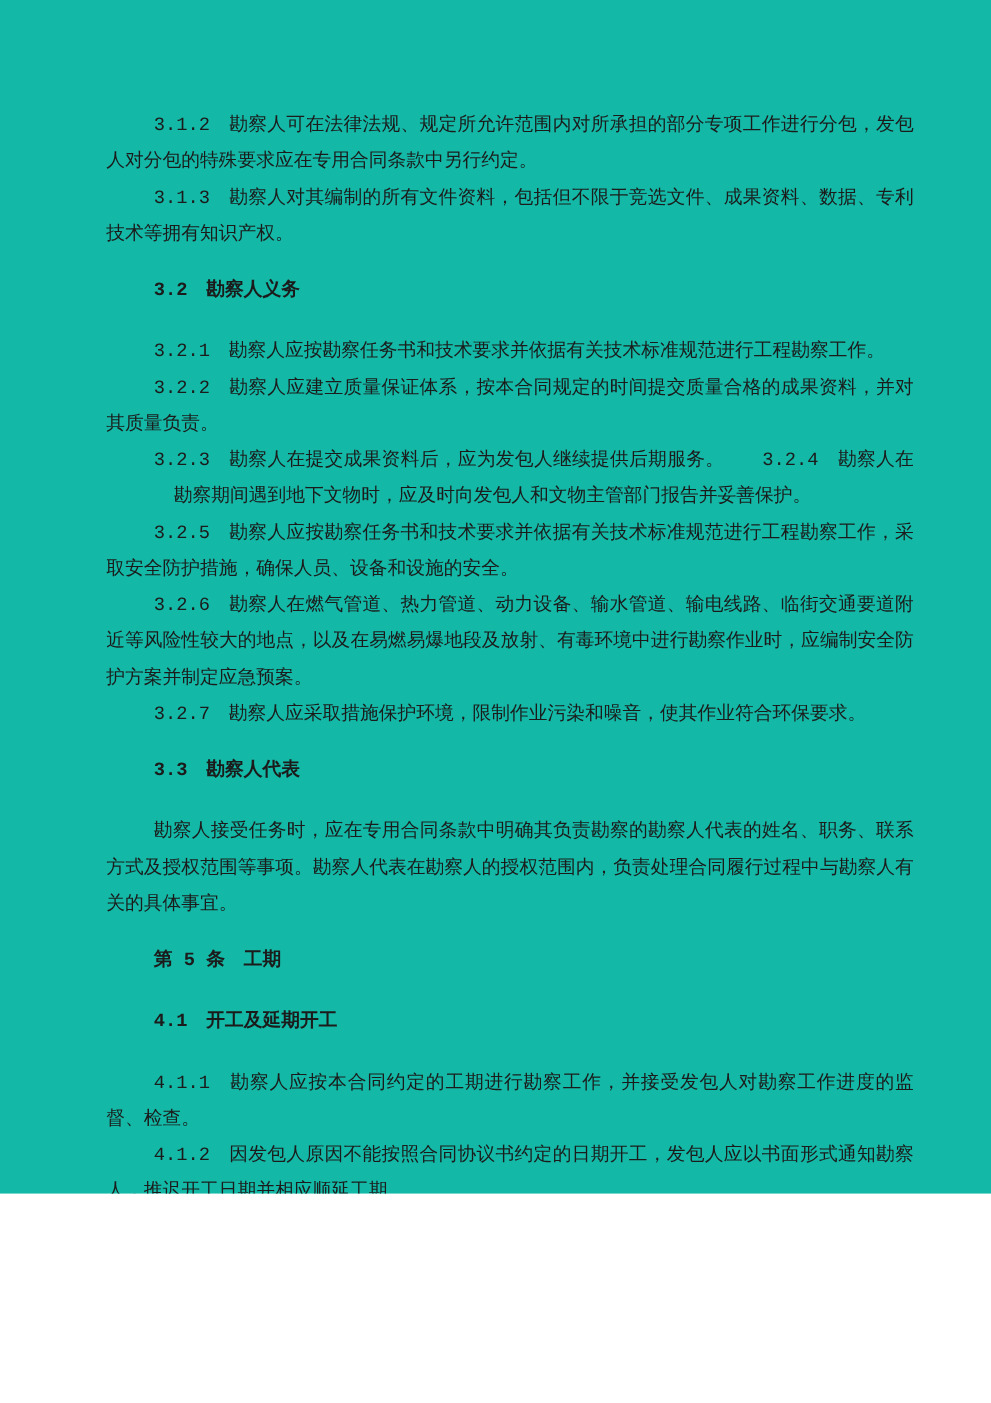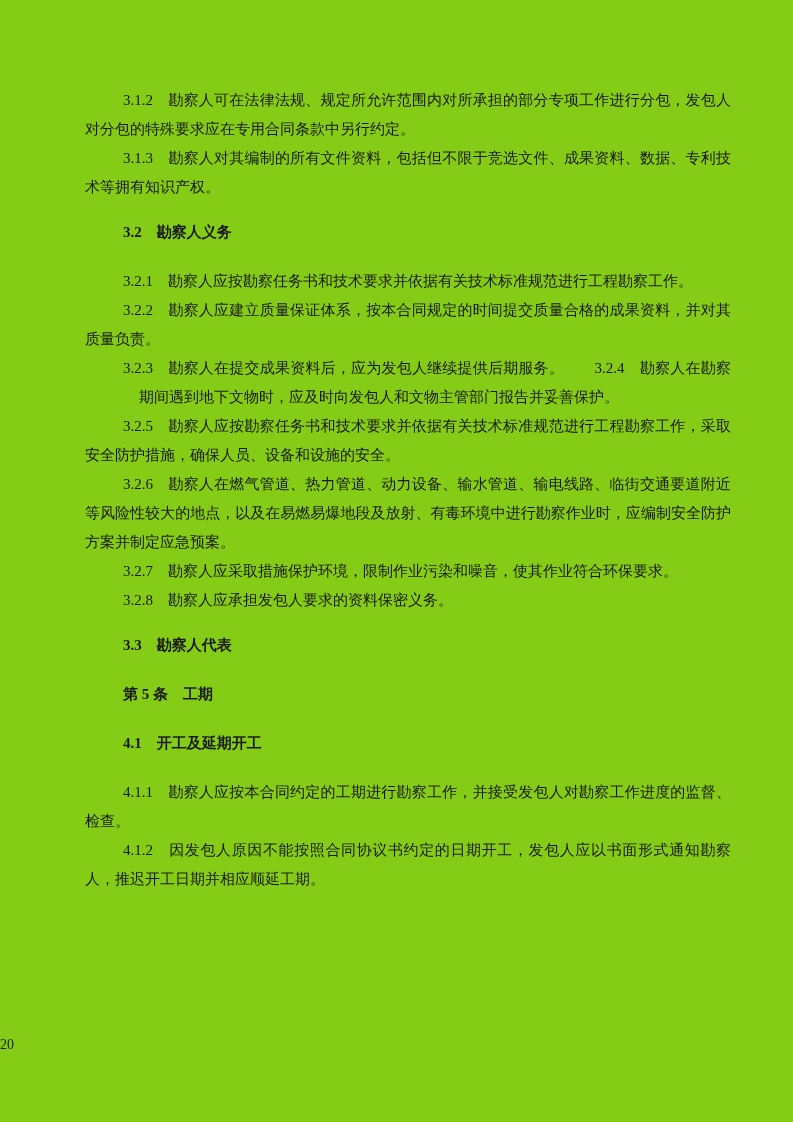--- a/index.html
+++ b/index.html
@@ -4,23 +4,23 @@
 <style>
   
   html, body {
     margin: 0;
     padding: 0;
     background: #ffffff;
   }
   .page {
     position: relative;
     width: 793px;
-    height: 1122px;
-    background: #84cc16;
-    font-family: Liberation Serif, serif;
+    height: 955px;
+    background: #14b8a6;
+    font-family: Liberation Mono, monospace;
     color: #1b1b1b;
     overflow: hidden;
     box-sizing: border-box;
   }
   .content {
     position: absolute;
     left: 85px;
     top: 86px;
     width: 646px;
   }
@@ -61,21 +61,21 @@
   <div class="content" id="doc-content">
       <div class="block p">3.1.2　勘察人可在法律法规、规定所允许范围内对所承担的部分专项工作进行分包，发包人对分包的特殊要求应在专用合同条款中另行约定。</div>
       <div class="block p">3.1.3　勘察人对其编制的所有文件资料，包括但不限于竞选文件、成果资料、数据、专利技术等拥有知识产权。</div>
       <div class="block h">3.2　勘察人义务</div>
       <div class="block p">3.2.1　勘察人应按勘察任务书和技术要求并依据有关技术标准规范进行工程勘察工作。</div>
       <div class="block p">3.2.2　勘察人应建立质量保证体系，按本合同规定的时间提交质量合格的成果资料，并对其质量负责。</div>
       <div class="block p hang-indent">3.2.3　勘察人在提交成果资料后，应为发包人继续提供后期服务。　　3.2.4　勘察人在勘察期间遇到地下文物时，应及时向发包人和文物主管部门报告并妥善保护。</div>
       <div class="block p">3.2.5　勘察人应按勘察任务书和技术要求并依据有关技术标准规范进行工程勘察工作，采取安全防护措施，确保人员、设备和设施的安全。</div>
       <div class="block p">3.2.6　勘察人在燃气管道、热力管道、动力设备、输水管道、输电线路、临街交通要道附近等风险性较大的地点，以及在易燃易爆地段及放射、有毒环境中进行勘察作业时，应编制安全防护方案并制定应急预案。</div>
       <div class="block p">3.2.7　勘察人应采取措施保护环境，限制作业污染和噪音，使其作业符合环保要求。</div>
-      <div class="block p">3.2.8　勘察人应承担发包人要求的资料保密义务。</div>
       <div class="block h">3.3　勘察人代表</div>
+      <div class="block p">勘察人接受任务时，应在专用合同条款中明确其负责勘察的勘察人代表的姓名、职务、联系方式及授权范围等事项。勘察人代表在勘察人的授权范围内，负责处理合同履行过程中与勘察人有关的具体事宜。</div>
       <div class="block h">第 5 条　工期</div>
       <div class="block h">4.1　开工及延期开工</div>
       <div class="block p">4.1.1　勘察人应按本合同约定的工期进行勘察工作，并接受发包人对勘察工作进度的监督、检查。</div>
       <div class="block p">4.1.2　因发包人原因不能按照合同协议书约定的日期开工，发包人应以书面形式通知勘察人，推迟开工日期并相应顺延工期。</div>
     </div>
   <div class="page-number">20</div>
 </div>
 
 </body></html>

